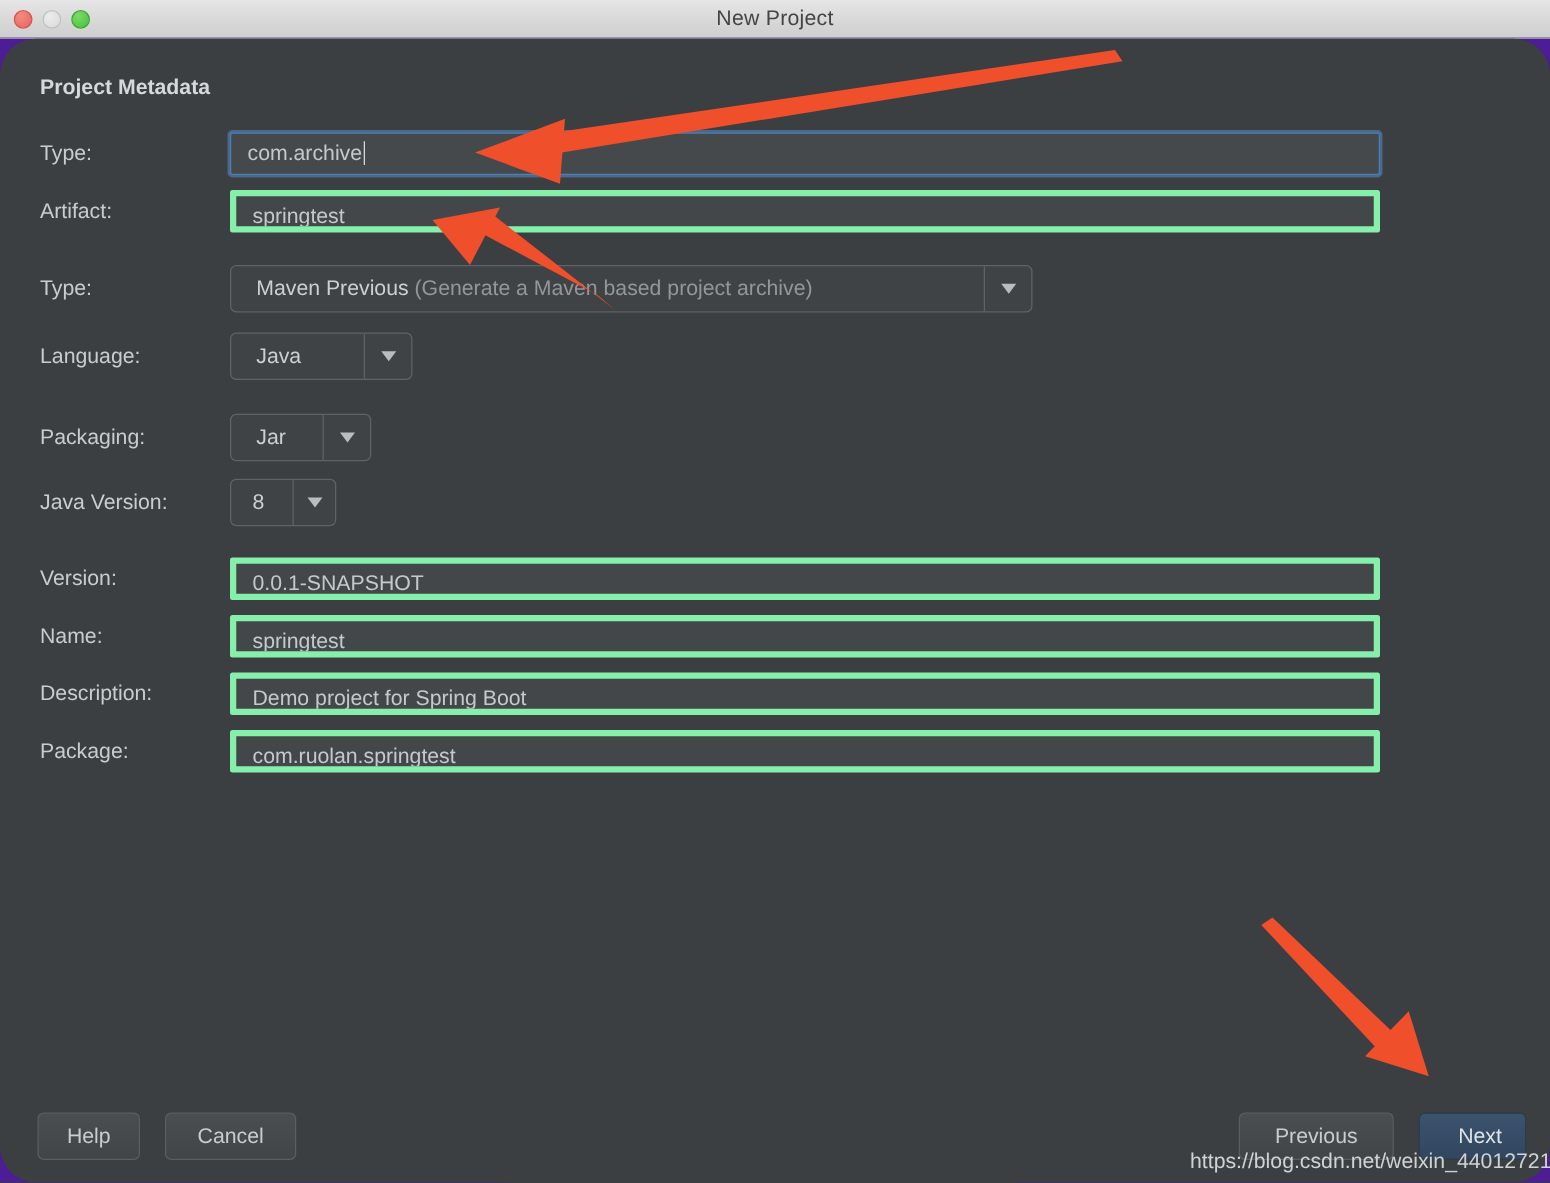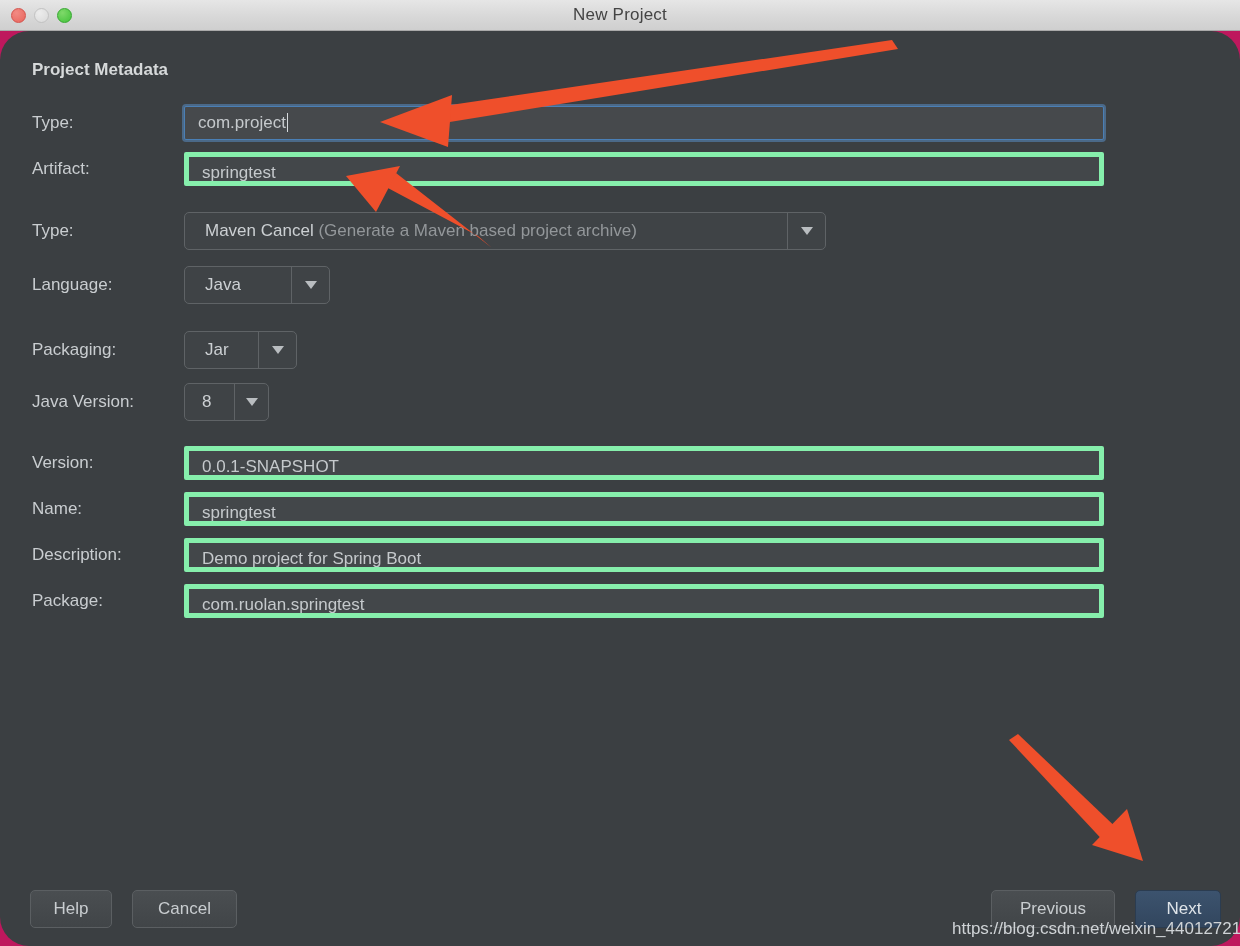--- a/index.html
+++ b/index.html
@@ -5,21 +5,21 @@
   * { box-sizing: border-box; margin: 0; padding: 0; }
   html, body {
     width: 1240px; height: 946px;
     background: #3c4043;
     font-family: "Liberation Sans", sans-serif;
     overflow: hidden;
   }
   #window {
     position: relative;
     width: 1240px; height: 946px;
-    background: #be185d;
+    background: #4c1d95;
     overflow: hidden;
   }
 
   
   #titlebar {
     position: absolute; left: 0; top: 0;
     width: 1240px; height: 31px;
     background: linear-gradient(to bottom, #e6e6e6 0%, #d8d8d8 55%, #cfcfcf 100%);
     border-bottom: 1px solid #a9a9a9;
     display: flex; align-items: center;
@@ -152,32 +152,32 @@
     </div>
     <div id="title-text">New Project</div>
   </div>
 
   <div id="content">
 
     <div id="section-title">Project Metadata</div>
 
     <div class="row" style="top:75px;">
       <div class="lbl">Type:</div>
-      <div class="field focused"><span>com.project</span><span class="caret"></span></div>
+      <div class="field focused"><span>com.archive</span><span class="caret"></span></div>
     </div>
 
     <div class="row" style="top:121px;">
       <div class="lbl">Artifact:</div>
       <div class="field">springtest</div>
     </div>
 
     <div class="row" style="top:181px;">
       <div class="lbl" style="line-height:38px;">Type:</div>
       <div class="combo" style="width:642px;">
-        <div class="val"><span>Maven Cancel</span> <span class="muted">(Generate a Maven based project archive)</span></div>
+        <div class="val"><span>Maven Previous</span> <span class="muted">(Generate a Maven based project archive)</span></div>
         <div class="arrowbox">
             <span class="tri"></span>
           </div>
       </div>
     </div>
 
     <div class="row" style="top:235px;">
       <div class="lbl" style="line-height:38px;">Language:</div>
       <div class="combo" style="width:146px;">
         <div class="val">Java</div>

